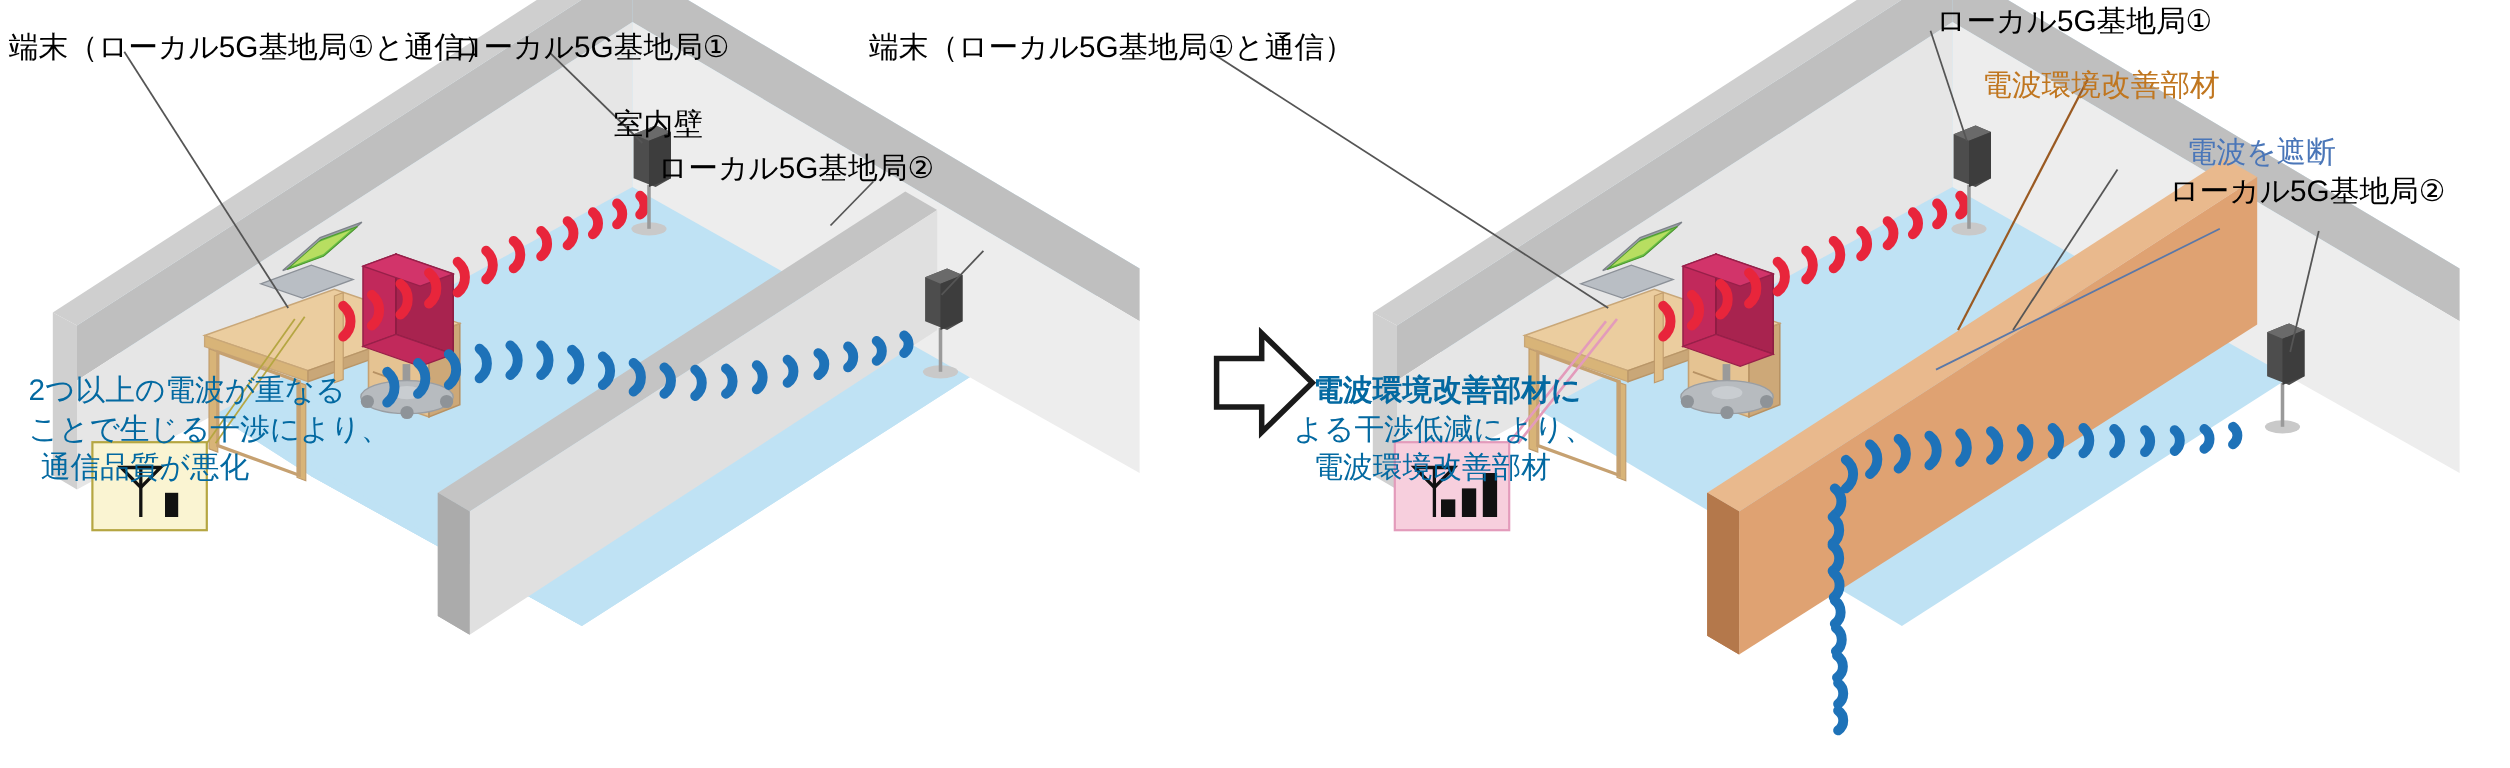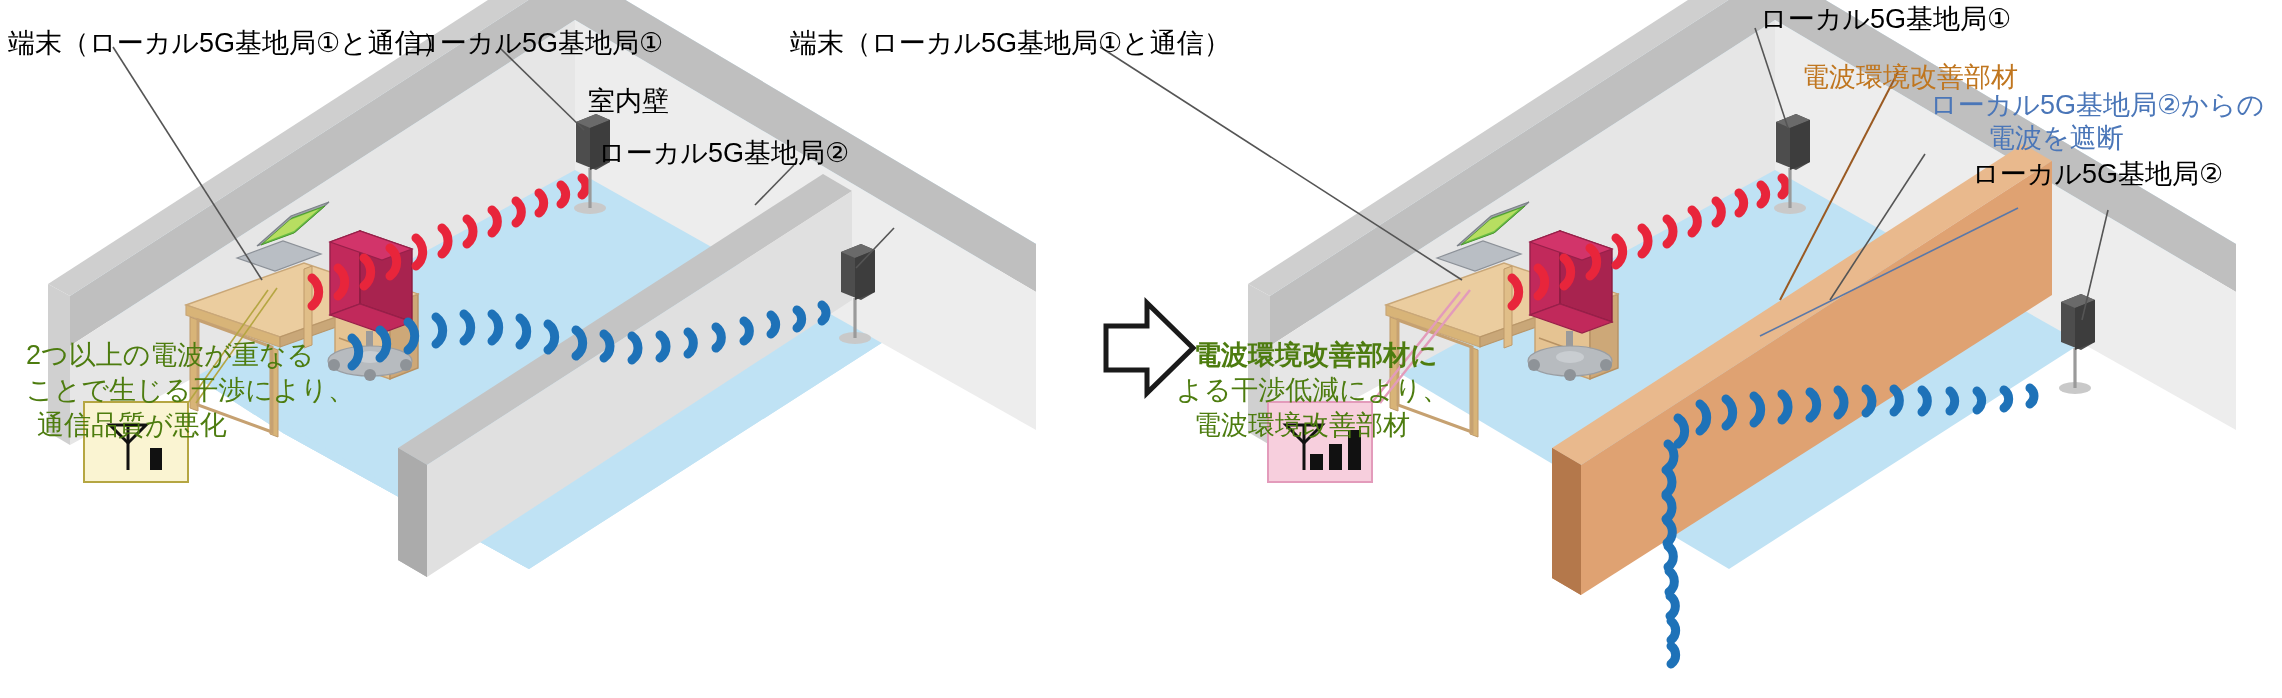--- a/index.html
+++ b/index.html
@@ -9,21 +9,21 @@
   }
   #stage{position:relative;width:2282px;height:698px;background:#fff;}
   svg.scene{position:absolute;left:0;top:0;width:2282px;height:698px;}
   .lbl{
     position:absolute;color:#000;font-size:27px;line-height:1.28;
     white-space:pre;font-family:"Liberation Sans","DejaVu Sans",sans-serif;
   }
   .lbl.orange{color:#C0761F;margin-top:12px;}
   .lbl.blue{color:#4A76B8;}
   .cap{
-    position:absolute;color:#4d7c0f;font-size:27px;line-height:1.30;
+    position:absolute;color:#0369a1;font-size:27px;line-height:1.30;
     white-space:pre;font-family:"Liberation Sans","DejaVu Sans",sans-serif;
   }
 </style>
 </head>
 <body>
 
 <div id="stage">
 
   <svg class="scene" viewBox="0 0 2282 698">
     <defs>
@@ -274,35 +274,34 @@
         <rect x="1329" y="444" width="13" height="26" fill="#111"></rect>
         <rect x="1348" y="430" width="13" height="40" fill="#111"></rect>
       </g>
     </g>
   </svg>
 
   <div class="lbl" style="left:8px;top:26px;">端末（ローカル5G基地局①と通信）</div>
 
   <div class="lbl" style="left:412px;top:26px;">ローカル5G基地局①</div>
 
-  <div class="lbl" style="left:558px;top:84px;margin-left:30px;">室内壁</div>
+  <div class="lbl" style="left:558px;top:96px;">室内壁</div>
 
   <div class="lbl" style="left:598px;top:136px;">ローカル5G基地局②</div>
 
   <div class="cap" style="left:26px;top:338px;">2つ以上の電波が重なる</div>
   <div class="cap" style="left:26px;top:373px;text-align:center;">ことで生じる干渉により、</div>
   <div class="cap" style="left:37px;top:408px;">通信品質が悪化</div>
 
   <div class="lbl" style="left:790px;top:26px;">端末（ローカル5G基地局①と通信）</div>
 
   <div class="lbl" style="left:1760px;top:2px;">ローカル5G基地局①</div>
 
   <div class="lbl orange" style="left:1802px;top:48px;">電波環境改善部材</div>
 
-  <div class="lbl blue" style="left:1930px;top:88px;">ローカル5G基地局②からの</div>
   <div class="lbl blue" style="left:1988px;top:121px;">電波を遮断</div>
 
   <div class="lbl" style="left:1972px;top:157px;">ローカル5G基地局②</div>
 
   <div class="cap" style="left:1194px;top:338px;font-weight:bold;">電波環境改善部材に</div>
   <div class="cap" style="left:1176px;top:373px;text-align:center;">よる干渉低減により、</div>
   <div class="cap" style="left:1194px;top:408px;">電波環境改善部材</div>
 
 </div>
 

